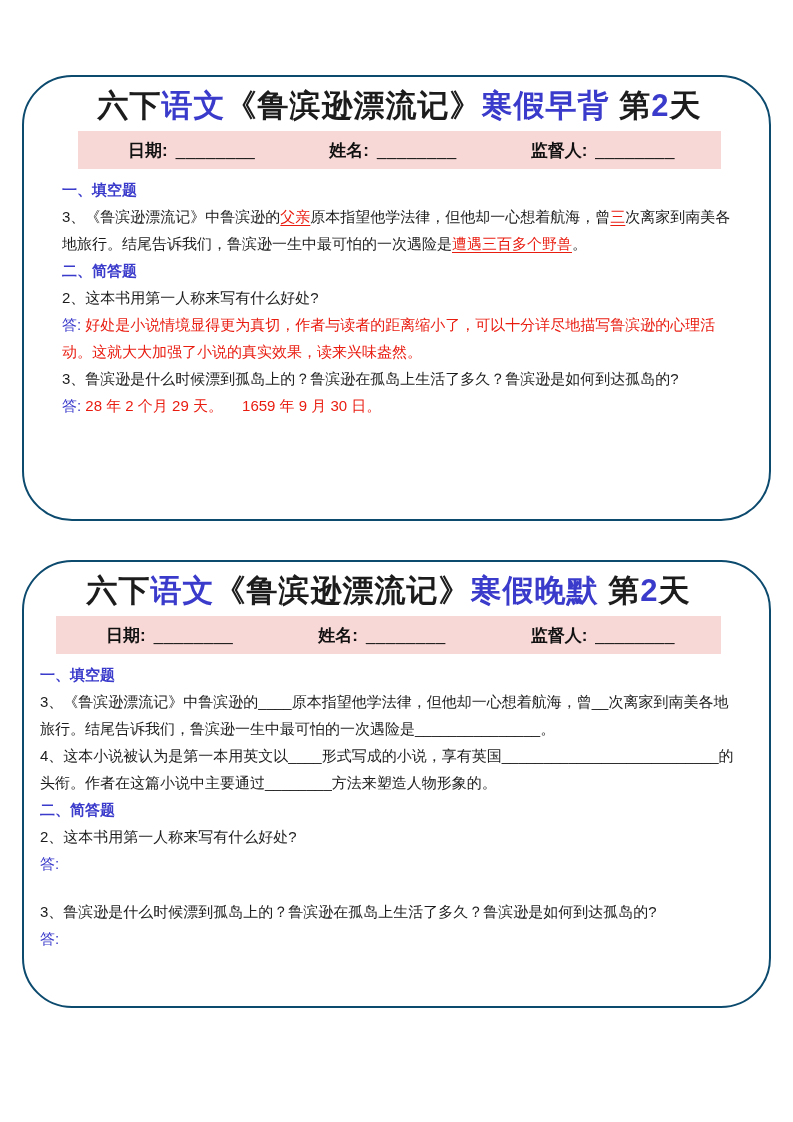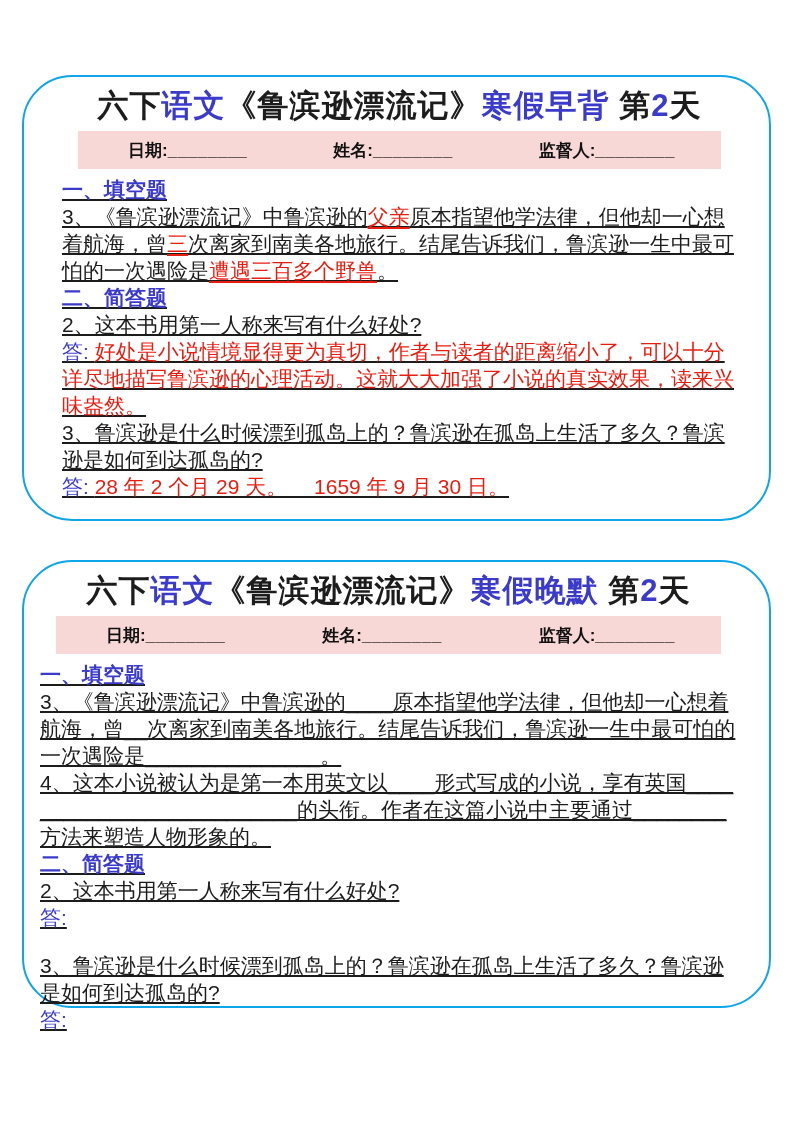--- a/index.html
+++ b/index.html
@@ -17,21 +17,21 @@
     background:#ffffff;
     font-family:"Liberation Sans","DejaVu Sans",sans-serif;
     color:var(--ink);
     overflow:hidden;
   }
   .panel{
     position:absolute;
     left:22px;
     width:749px;
     background:#ffffff;
-    border:2px solid #0ea5e9;
+    border:2px solid #0c4a6e;
     border-radius:50px;
     padding:7px 32px 0 38px;
   }
   .panel.p0{top:75px;height:446px;}
   .panel.p1{top:560px;height:448px;padding-left:16px;}
 
   .title{
     margin:0;
     text-align:center;
     font-size:31px;
@@ -50,26 +50,25 @@
     background:var(--pink);
     display:flex;
     align-items:center;
     justify-content:space-between;
     padding:0 46px 0 50px;
     font-size:17px;
     font-weight:bold;
     color:#111;
   }
   .meta-field{white-space:nowrap;}
-  .meta-blank{font-weight:bold;letter-spacing:0.5px;}
+  .meta-blank{margin-left:8px;font-weight:normal;letter-spacing:0.5px;}
 
   .content{
-    font-size:21px;
+    font-size:15px;
     line-height:27px;
-    text-decoration:underline;
   }
   .line{
     margin:0;
     word-break:break-all;
     color:var(--ink);
   }
   .line[data-role="section-heading"]{
     color:var(--heading-blue);
     font-weight:bold;
   }

